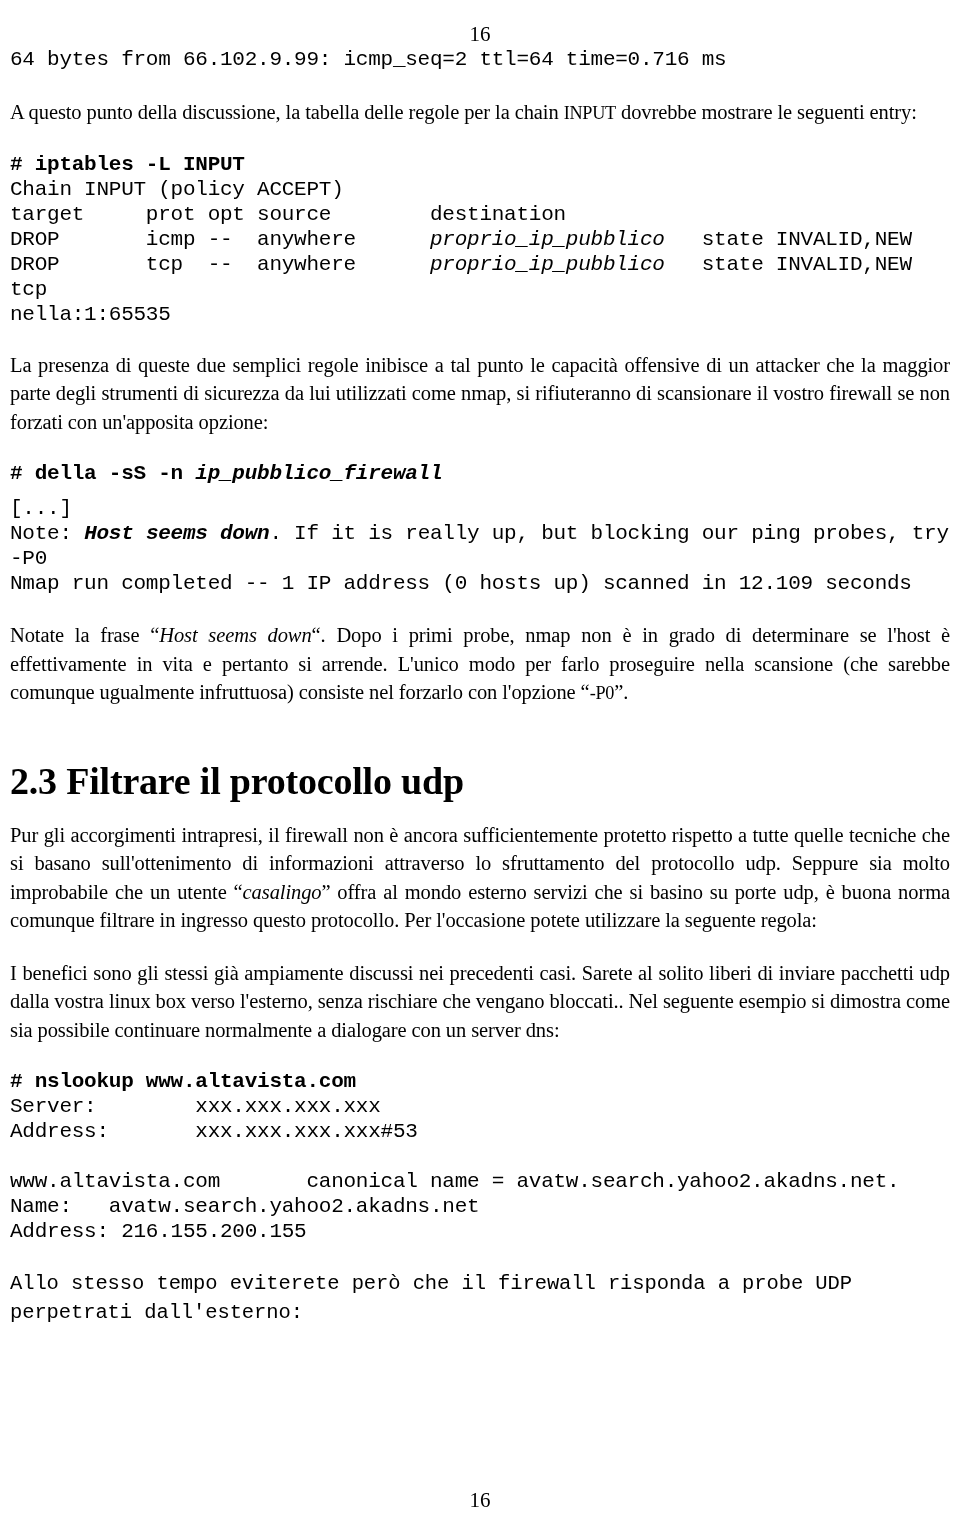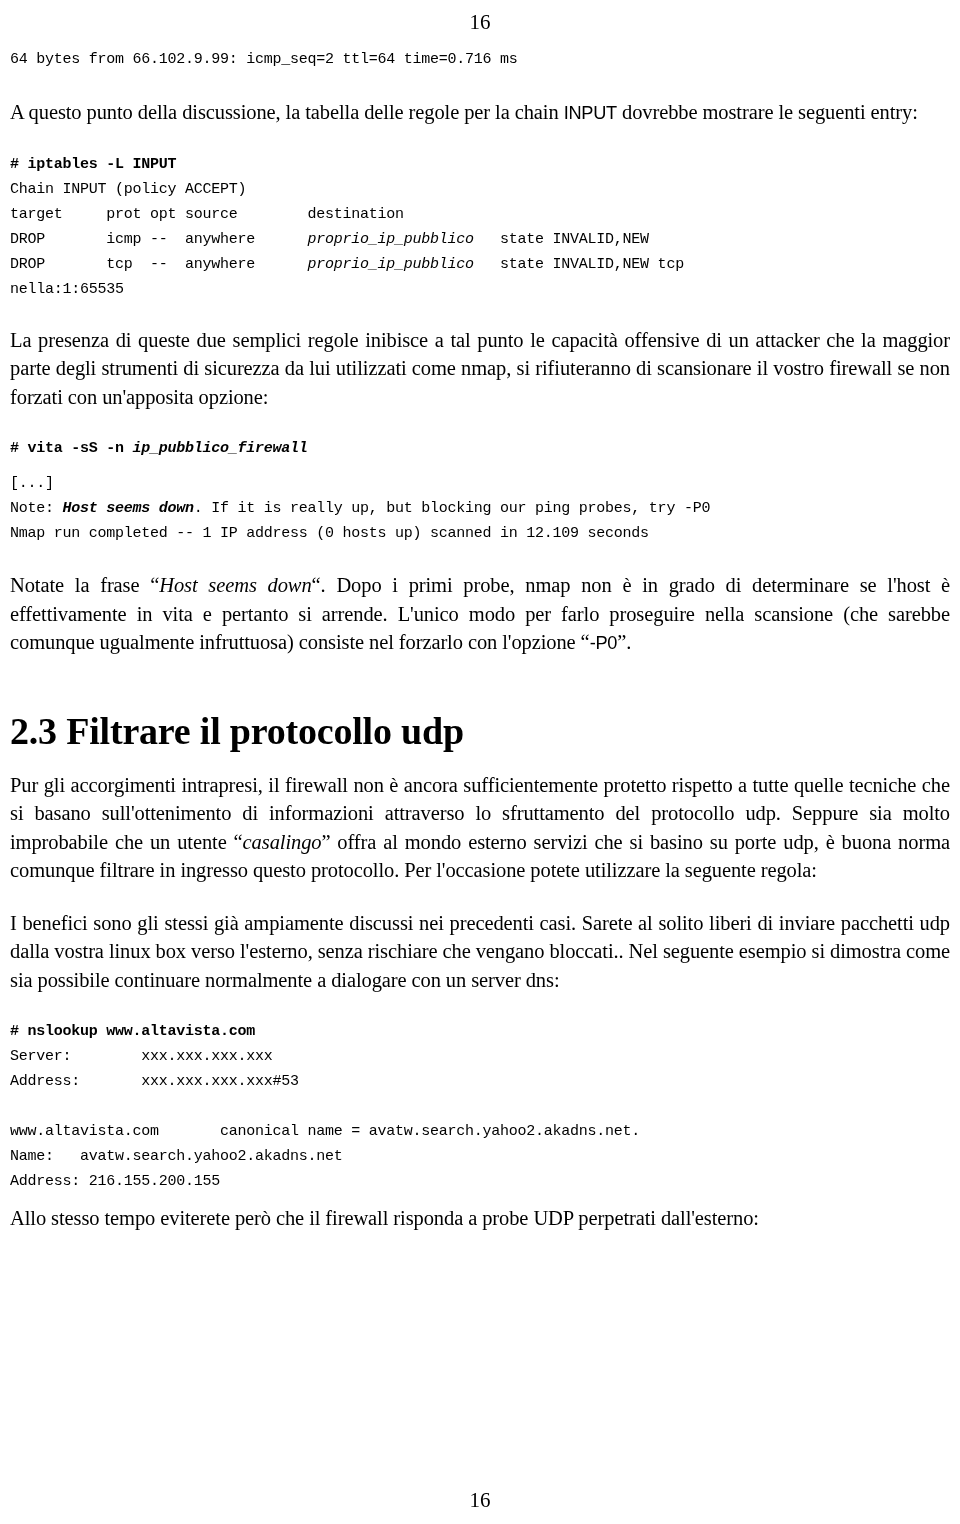--- a/index.html
+++ b/index.html
@@ -13,21 +13,21 @@
     position: relative;
     font-family: "Liberation Serif", serif;
     color: #000000;
     overflow: hidden;
   }
   .page {
     position: absolute;
     left: 0; top: 0;
     width: 960px;
     height: 1352px;
-    padding: 4px;
+    padding: 16px;
     box-sizing: border-box;
   }
   .content {
     position: absolute;
     left: 10px;
     top: 0;
     width: 940px;
   }
   .page-num {
     text-align: center;
@@ -52,29 +52,29 @@
     line-height: 28.5px;
     text-align: justify;
     margin: 0;
     letter-spacing: -0.1px;
   }
   p.body.nojust { text-align: left; }
 
   
   pre.code {
     font-family: "Liberation Mono", monospace;
-    font-size: 15px;
+    font-size: 21px;
     line-height: 25px;
     margin: 0;
     white-space: pre-wrap;
     word-break: break-word;
     letter-spacing: -0.25px;
   }
   .mono {
-    font-family: Liberation Sans, sans-serif;
+    font-family: Liberation Serif, serif;
     font-size: 18.2px;
     letter-spacing: -0.25px;
   }
   .b { font-weight: bold; }
   .i { font-style: italic; }
   .bi { font-weight: bold; font-style: italic; }
 
   h2.section {
     font-family: "Liberation Serif", serif;
     font-weight: bold;
@@ -99,21 +99,21 @@
 
     <pre class="code" style="margin-top:24px;"><span class="b"># iptables -L INPUT</span>
 <span>Chain INPUT (policy ACCEPT)</span>
 <span>target     prot opt source        destination</span>
 <span>DROP       icmp --  anywhere      </span><span class="i">proprio_ip_pubblico</span><span>   state INVALID,NEW</span>
 <span>DROP       tcp  --  anywhere      </span><span class="i">proprio_ip_pubblico</span><span>   state INVALID,NEW tcp</span>
 <span>nella:1:65535</span></pre>
 
     <p class="body" style="margin-top:24px;">La presenza di queste due semplici regole inibisce a tal punto le capacità offensive di un attacker che la maggior parte degli strumenti di sicurezza da lui utilizzati come nmap, si rifiuteranno di scansionare il vostro firewall se non forzati con un'apposita opzione:</p>
 
-    <pre class="code" style="margin-top:25px;"><span class="b"># vita -sS -n </span><span class="bi">ip_pubblico_firewall</span></pre>
+    <pre class="code" style="margin-top:25px;"><span class="b"># della -sS -n </span><span class="bi">ip_pubblico_firewall</span></pre>
 
     <pre class="code" style="margin-top:10px;"><span>[...]</span>
 <span>Note: </span><span class="bi">Host seems down</span><span>. If it is really up, but blocking our ping probes, try -P0</span>
 <span>Nmap run completed -- 1 IP address (0 hosts up) scanned in 12.109 seconds</span></pre>
 
     <p class="body" style="margin-top:25px;"><span>Notate la frase “</span><span class="i">Host seems down</span><span>“. Dopo i primi probe, nmap non è in grado di determinare se l'host è effettivamente in vita e pertanto si arrende. L'unico modo per farlo proseguire nella scansione (che sarebbe comunque ugualmente infruttuosa) consiste nel forzarlo con l'opzione “</span><span class="mono">-P0</span><span>”.</span></p>
 
     <h2 class="section" style="margin-top:56px;">2.3 Filtrare il protocollo udp</h2>
 
     <p class="body" style="margin-top:23px;"><span>Pur gli accorgimenti intrapresi, il firewall non è ancora sufficientemente protetto rispetto a tutte quelle tecniche che si basano sull'ottenimento di informazioni attraverso lo sfruttamento del protocollo udp. Seppure sia molto improbabile che un utente “</span><span class="i">casalingo</span><span>” offra al mondo esterno servizi che si basino su porte udp, è buona norma comunque filtrare in ingresso questo protocollo. Per l'occasione potete utilizzare la seguente regola:</span></p>
@@ -122,19 +122,19 @@
     <p class="body" style="margin-top:24px;">I benefici sono gli stessi già ampiamente discussi nei precedenti casi. Sarete al solito liberi di inviare pacchetti udp dalla vostra linux box verso l'esterno, senza rischiare che vengano bloccati.. Nel seguente esempio si dimostra come sia possibile continuare normalmente a dialogare con un server dns:</p>
 
     <pre class="code" style="margin-top:25px;"><span class="b"># nslookup www.altavista.com</span>
 <span>Server:        xxx.xxx.xxx.xxx</span>
 <span>Address:       xxx.xxx.xxx.xxx#53</span>
 <span></span>
 <span>www.altavista.com       canonical name = avatw.search.yahoo2.akadns.net.</span>
 <span>Name:   avatw.search.yahoo2.akadns.net</span>
 <span>Address: 216.155.200.155</span></pre>
 
-    <p class="body nojust" style="margin-top:10px;">Allo stesso tempo eviterete però che il firewall risponda a probe UDP perpetrati dall'esterno:</p>
+    <p class="body nojust" style="margin-top:26px;font-family:Liberation Mono, monospace;">Allo stesso tempo eviterete però che il firewall risponda a probe UDP perpetrati dall'esterno:</p>
 
 
     <div class="page-num-bottom">16</div>
 
   </div>
 </div>
 
 </body></html>

